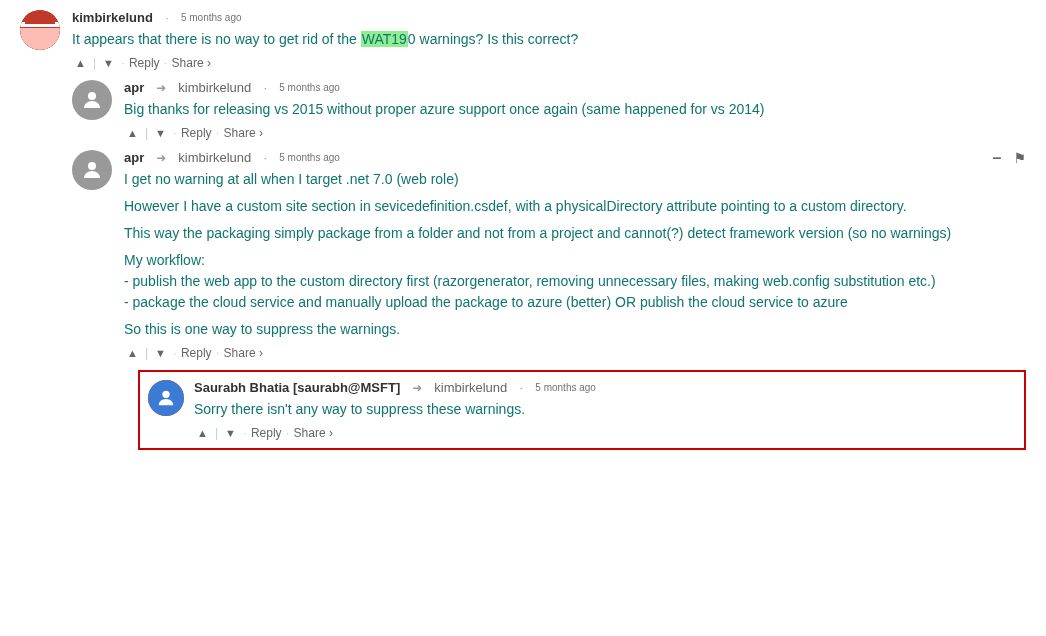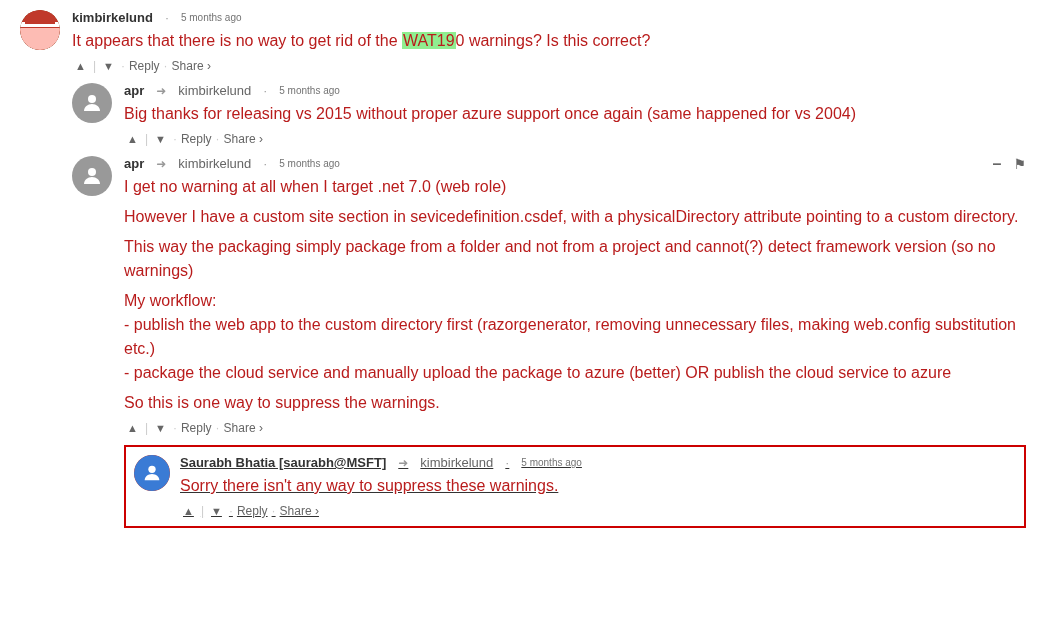--- a/index.html
+++ b/index.html
@@ -68,22 +68,22 @@
     }
     .dot-sep {
       color: #999;
       font-size: 12px;
     }
     .timestamp {
       color: #737373;
       font-size: 10px;
     }
     .comment-text {
-      color: #b91c1c;
-      font-size: 16px;
+      color: #0f766e;
+      font-size: 14px;
       line-height: 1.5;
       margin-bottom: 6px;
     }
     .comment-text p {
       margin-bottom: 6px;
     }
     .comment-text p:last-child {
       margin-bottom: 0;
     }
     .highlight {
@@ -199,21 +199,21 @@
       </div>
       <div class="comment-body">
         <div class="comment-meta">
           <span class="author-name">apr</span>
           <span class="arrow-icon">➜</span>
           <span class="reply-to">kimbirkelund</span>
           <span class="dot-sep">·</span>
           <span class="timestamp">5 months ago</span>
         </div>
         <div class="comment-text">
-          <p>Big thanks for releasing vs 2015 without proper azure support once again (same happened for vs 2004)</p>
+          <p>Big thanks for releasing vs 2015 without proper azure support once again (same happened for vs 2014)</p>
         </div>
         <div class="comment-actions">
           <button class="vote-btn">▲</button>
           <span class="sep">|</span>
           <button class="vote-btn">▼</button>
           <span class="sep">·</span>
           <button class="action-link">Reply</button>
           <span class="sep">·</span>
           <button class="action-link">Share ›</button>
         </div>
@@ -251,21 +251,21 @@
         <div class="comment-actions">
           <button class="vote-btn">▲</button>
           <span class="sep">|</span>
           <button class="vote-btn">▼</button>
           <span class="sep">·</span>
           <button class="action-link">Reply</button>
           <span class="sep">·</span>
           <button class="action-link">Share ›</button>
         </div>
 
-        <div class="nested" style="margin-left:0;margin-top:10px;text-decoration:underline;">
+        <div class="nested" style="margin-left:14px;margin-top:10px;">
           <div class="highlighted-comment">
             <div style="width:36px;height:36px;border-radius:50%;background:#c0392b;flex-shrink:0;margin-right:10px;overflow:hidden;display:flex;align-items:center;justify-content:center;">
 
               <div style="width:36px;height:36px;background:#3a7bd5;border-radius:50%;display:flex;align-items:center;justify-content:center;">
                 <svg viewBox="0 0 24 24" width="22" height="22">
                     <circle cx="12" cy="8" r="4" fill="#fff"></circle>
                     <path d="M4 20c0-4 3.6-7 8-7s8 3 8 7" fill="#fff"></path>
                   </svg>
               </div>
             </div>

